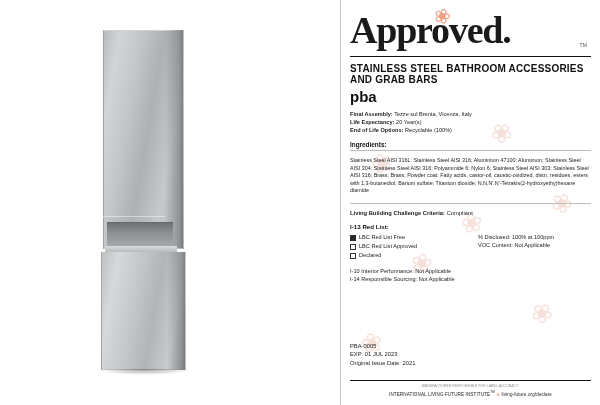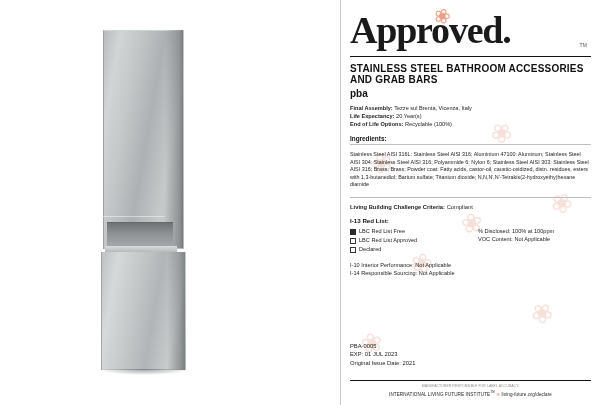--- a/index.html
+++ b/index.html
@@ -198,21 +198,21 @@
 
   .product-title {
     font-size: 10px;
     font-weight: bold;
     color: #111;
     line-height: 11px;
     letter-spacing: 0.2px;
     text-transform: uppercase;
   }
   .product-sub {
-    font-size: 10px;
+    font-size: 15px;
     font-weight: bold;
     color: #111;
     margin-top: 3px;
     margin-bottom: 5px;
   }
 
   .meta {
     font-size: 5.6px;
     line-height: 8px;
     color: #1d1d1d;

